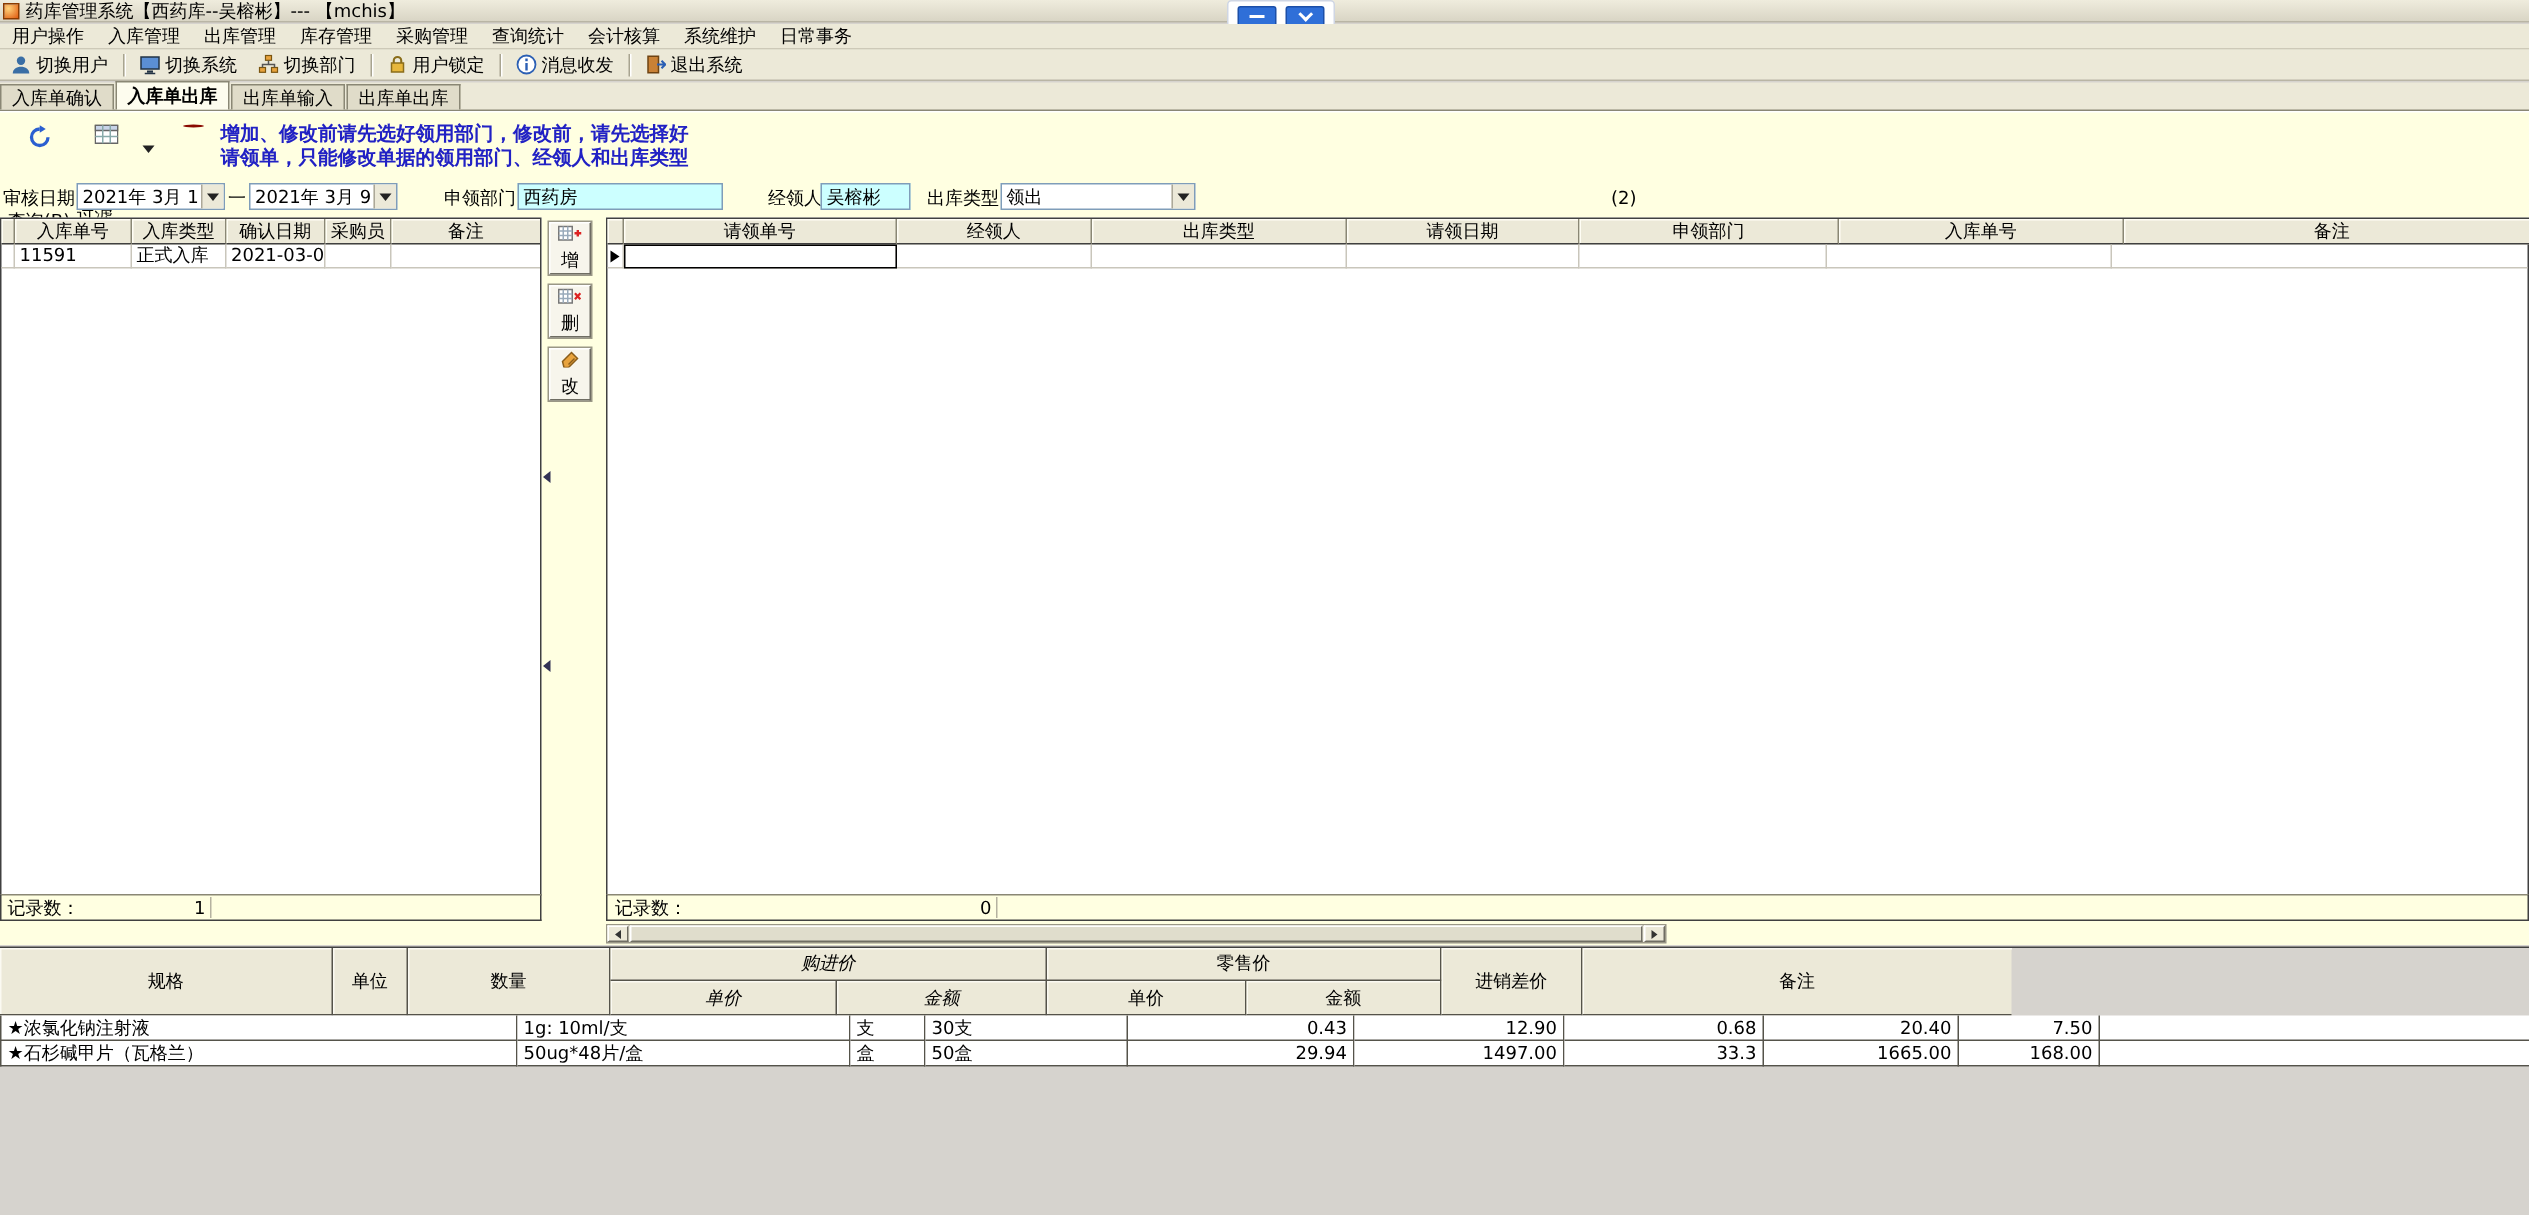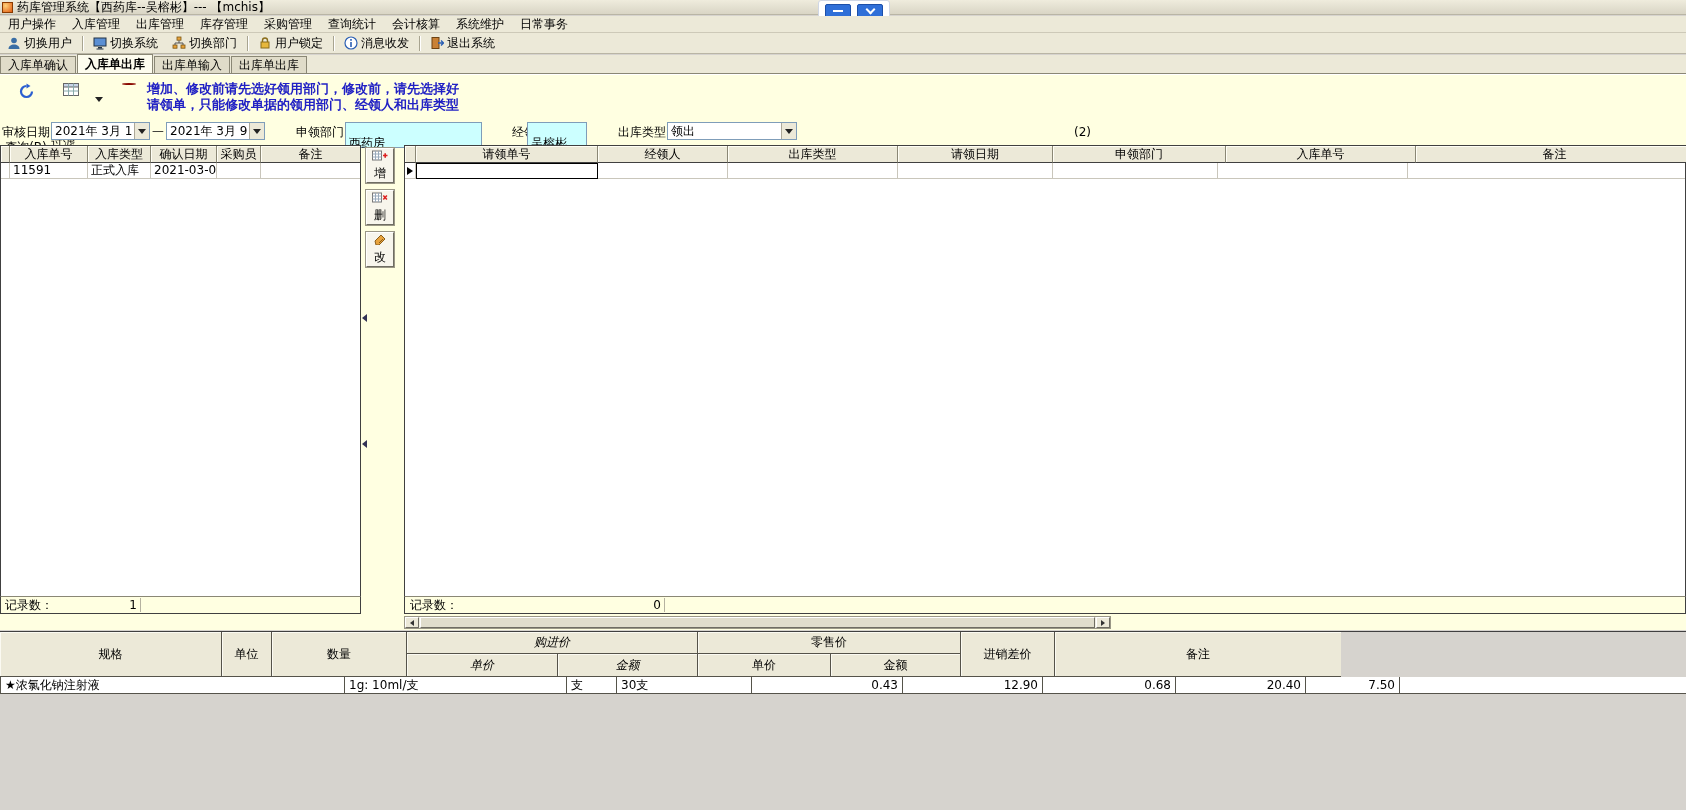--- a/index.html
+++ b/index.html
@@ -39,21 +39,21 @@
   .qbtn { position:absolute; width:46px; height:38px; display:flex; flex-direction:column; align-items:center; justify-content:space-between; padding:2px 0; cursor:pointer; border:1px solid transparent;gap:36px; }
   .exit-ball { width:14px; height:14px; border-radius:50%; background:radial-gradient(circle at 35% 30%,#ff9e8c,#e01600 70%); border:1px solid #8a0a00; }
   .hint { color:#2121c4; font-size:13px; font-weight:bold; white-space:nowrap; }
   .dd-arrow { width:0; height:0; border-left:4px solid transparent; border-right:4px solid transparent; border-top:5px solid #222; }
 
   
   .flabel { position:absolute; top:124px; height:17px; line-height:17px; white-space:nowrap; }
   .combo { position:absolute; top:122px; height:18px; background:#fff; border:1px solid #7f9db9; display:flex; align-items:center; cursor:pointer; }
   .combo .txt { flex:1; padding:0 3px; white-space:nowrap; overflow:hidden; line-height:16px; }
   .combo .dd { width:15px; height:16px; background:#ece9d8; border-left:1px solid #aca899; display:flex; align-items:center; justify-content:center; }
-  .cyan { position:absolute; top:122px; height:18px; background:#ccffff; border:1px solid; border-color:#7f9db9; padding:12px 3px; line-height:16px; }
+  .cyan { position:absolute; top:122px; height:18px; background:#ccffff; border:1px solid; border-color:#7f9db9; padding:0 3px; line-height:16px; }
 
   
   .grid { position:absolute; background:#fff; border:1px solid #404040; }
   .ghead { display:flex; height:17px; }
   .hcell { background:#ece9d8; border-right:1px solid #8a8775; border-bottom:1px solid #404040; box-shadow:inset 1px 1px 0 #fffef5; display:flex; align-items:center; justify-content:center; white-space:nowrap; overflow:hidden; flex:none; }
   .grow { display:flex; height:16px; }
   .gcell { border-right:1px solid #c9c6bb; border-bottom:1px solid #c9c6bb; padding:0 3px; line-height:15px; white-space:nowrap; overflow:hidden; flex:none; }
   .gfoot { position:absolute; height:18px; background:#ffffe1; border:1px solid #404040; border-top:1px solid #8a8775; display:flex; align-items:center; }
   .fval { text-align:right; border-right:1px solid #b5b2a0; padding-right:3px; }
   .row-marker { width:0; height:0; border-top:4px solid transparent; border-bottom:4px solid transparent; border-left:6px solid #000; margin:auto; }
@@ -217,21 +217,21 @@
   <span class="flabel" style="left:152px;">一</span>
   <div class="combo" style="left:166px; width:99px;">
     <span class="txt">2021年 3月 9日</span>
     <span class="dd">
         <span class="dd-arrow"></span>
       </span>
   </div>
   <span class="flabel" style="left:296px;">申领部门</span>
   <div class="cyan" style="left:345px; width:137px;">西药房</div>
   <span class="flabel" style="left:512px;">经领人</span>
-  <div class="cyan" style="left:527px; width:60px;">吴榕彬</div>
+  <div class="cyan" style="left:547px; width:60px;">吴榕彬</div>
   <span class="flabel" style="left:618px;">出库类型</span>
   <div class="combo" style="left:667px; width:130px;">
     <span class="txt">领出</span>
     <span class="dd">
         <span class="dd-arrow"></span>
       </span>
   </div>
   <span class="flabel" style="left:1074px;">(2)</span>
 
   <div class="grid" style="left:0; top:145px; width:361px; height:452px;">
@@ -349,15 +349,27 @@
       <div class="bd" style="width:222px;">1g: 10ml/支</div>
       <div class="bd" style="width:50px;">支</div>
       <div class="bd" style="width:135px;">30支</div>
       <div class="bd num" style="width:151px;">0.43</div>
       <div class="bd num" style="width:140px;">12.90</div>
       <div class="bd num" style="width:133px;">0.68</div>
       <div class="bd num" style="width:130px;">20.40</div>
       <div class="bd num" style="width:94px;">7.50</div>
       <div class="bd" style="width:286px; border-right:none;"></div>
     </div>
+    <div class="flexrow" style="height:17px;">
+      <div class="bd" style="width:345px; border-left:1px solid #55534a;">★石杉碱甲片（瓦格兰）</div>
+      <div class="bd" style="width:222px;">50ug*48片/盒</div>
+      <div class="bd" style="width:50px;">盒</div>
+      <div class="bd" style="width:135px;">50盒</div>
+      <div class="bd num" style="width:151px;">29.94</div>
+      <div class="bd num" style="width:140px;">1497.00</div>
+      <div class="bd num" style="width:133px;">33.3</div>
+      <div class="bd num" style="width:130px;">1665.00</div>
+      <div class="bd num" style="width:94px;">168.00</div>
+      <div class="bd" style="width:286px; border-right:none;"></div>
+    </div>
   </div>
 
 </div>
 
 </body></html>

